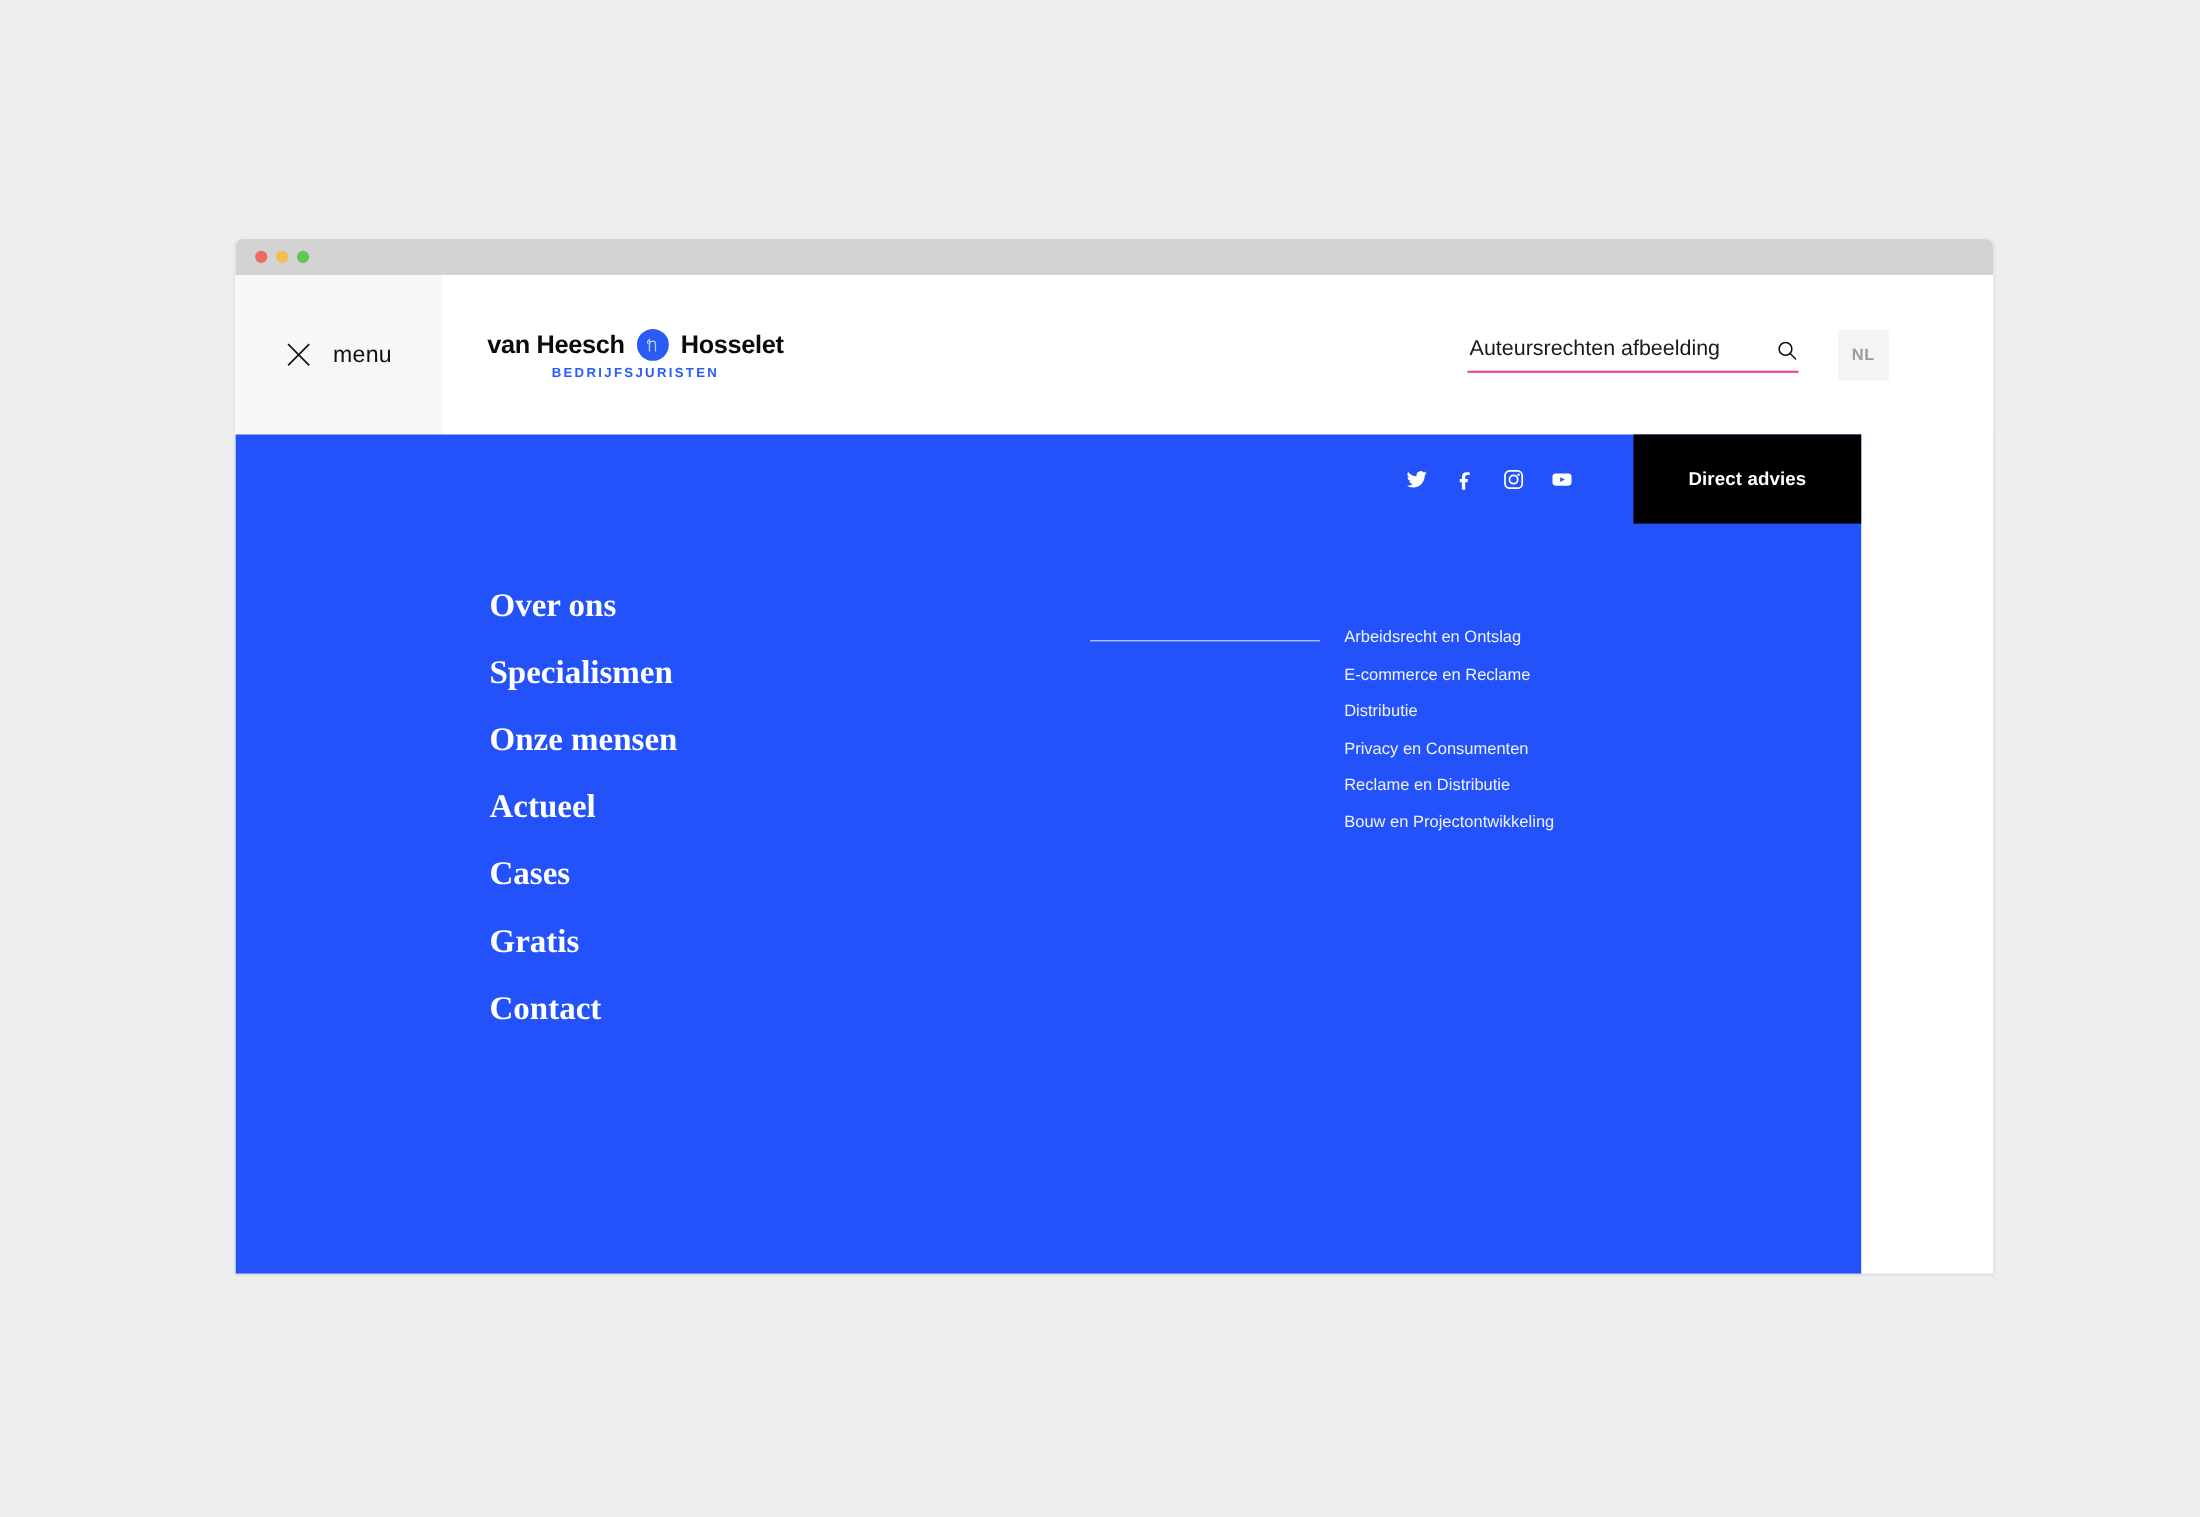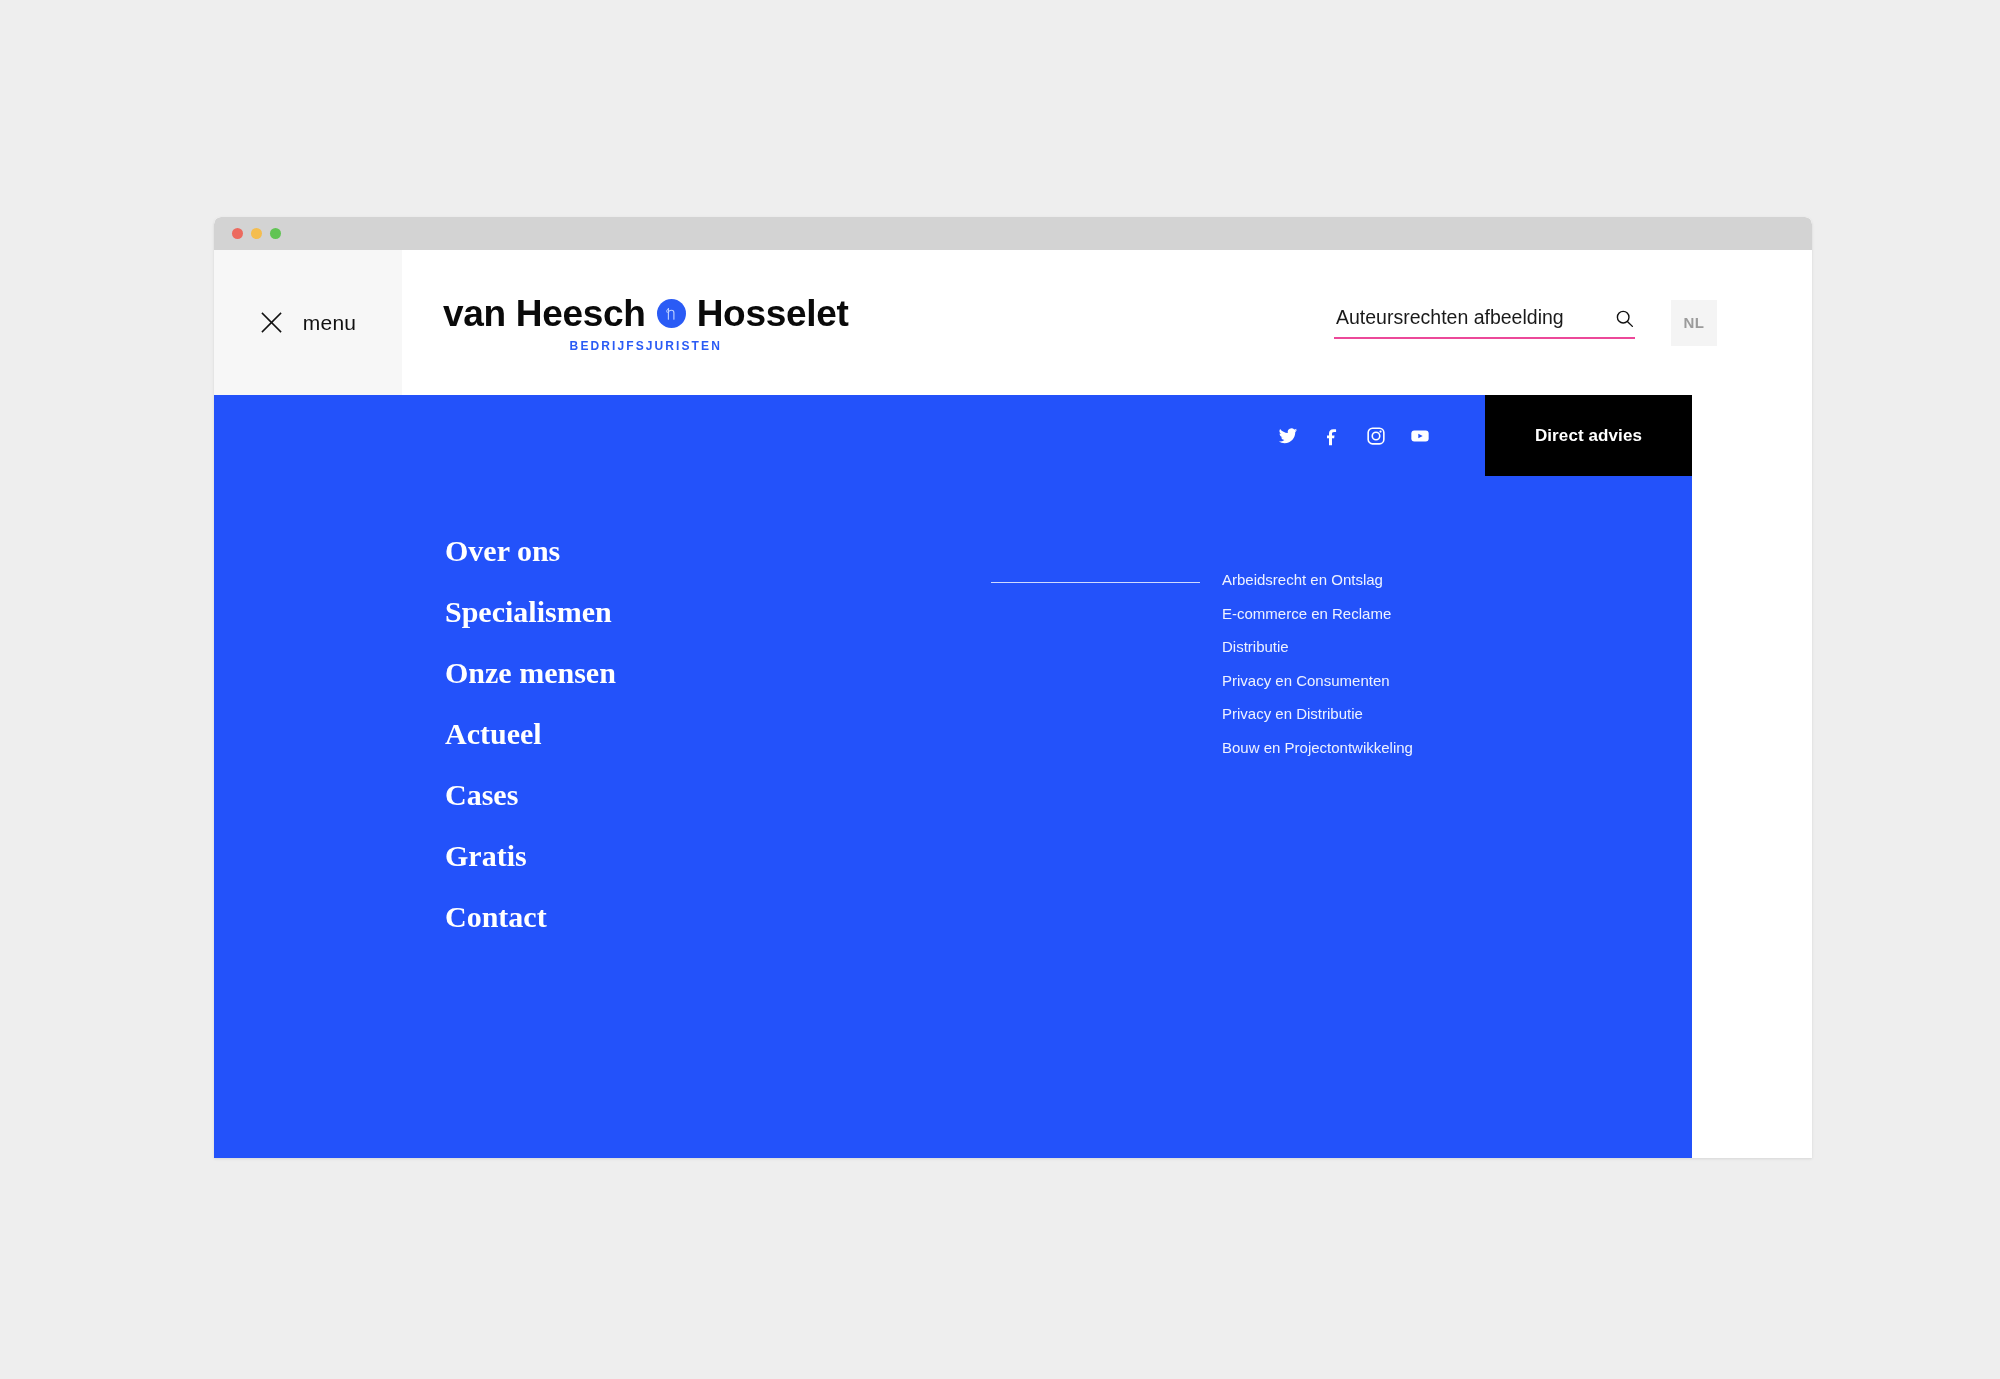--- a/index.html
+++ b/index.html
@@ -50,21 +50,21 @@
   #menu-label{
     font-size:21px; color:#111; letter-spacing:.2px;
   }
 
   #logo-area{
     display:flex; flex-direction:column; align-items:center; justify-content:center;
     margin-left:41px;
   }
   #logo-main{
     display:flex; align-items:center; gap:11px;
-    font-size:37px; font-weight:700; color:#0a0a0a;
+    font-size:23px; font-weight:700; color:#0a0a0a;
     letter-spacing:-.3px;
   }
   #logo-mark{
     width:29px; height:29px; border-radius:50%;
     background:#2a5bf5;
     display:flex; align-items:center; justify-content:center;
     position:relative;
   }
   #logo-mark svg{ display:block; }
   #logo-sub{
@@ -253,20 +253,20 @@
         <div class="nav-item">Contact</div>
       </div>
 
       <div id="submenu-connector"></div>
 
       <div id="submenu">
         <div class="submenu-item">Arbeidsrecht en Ontslag</div>
         <div class="submenu-item">E-commerce en Reclame</div>
         <div class="submenu-item">Distributie</div>
         <div class="submenu-item">Privacy en Consumenten</div>
-        <div class="submenu-item">Privacy en Distributie</div>
+        <div class="submenu-item">Reclame en Distributie</div>
         <div class="submenu-item">Bouw en Projectontwikkeling</div>
       </div>
 
     </div>
   </nav>
 
 </div>
 
 </body></html>

